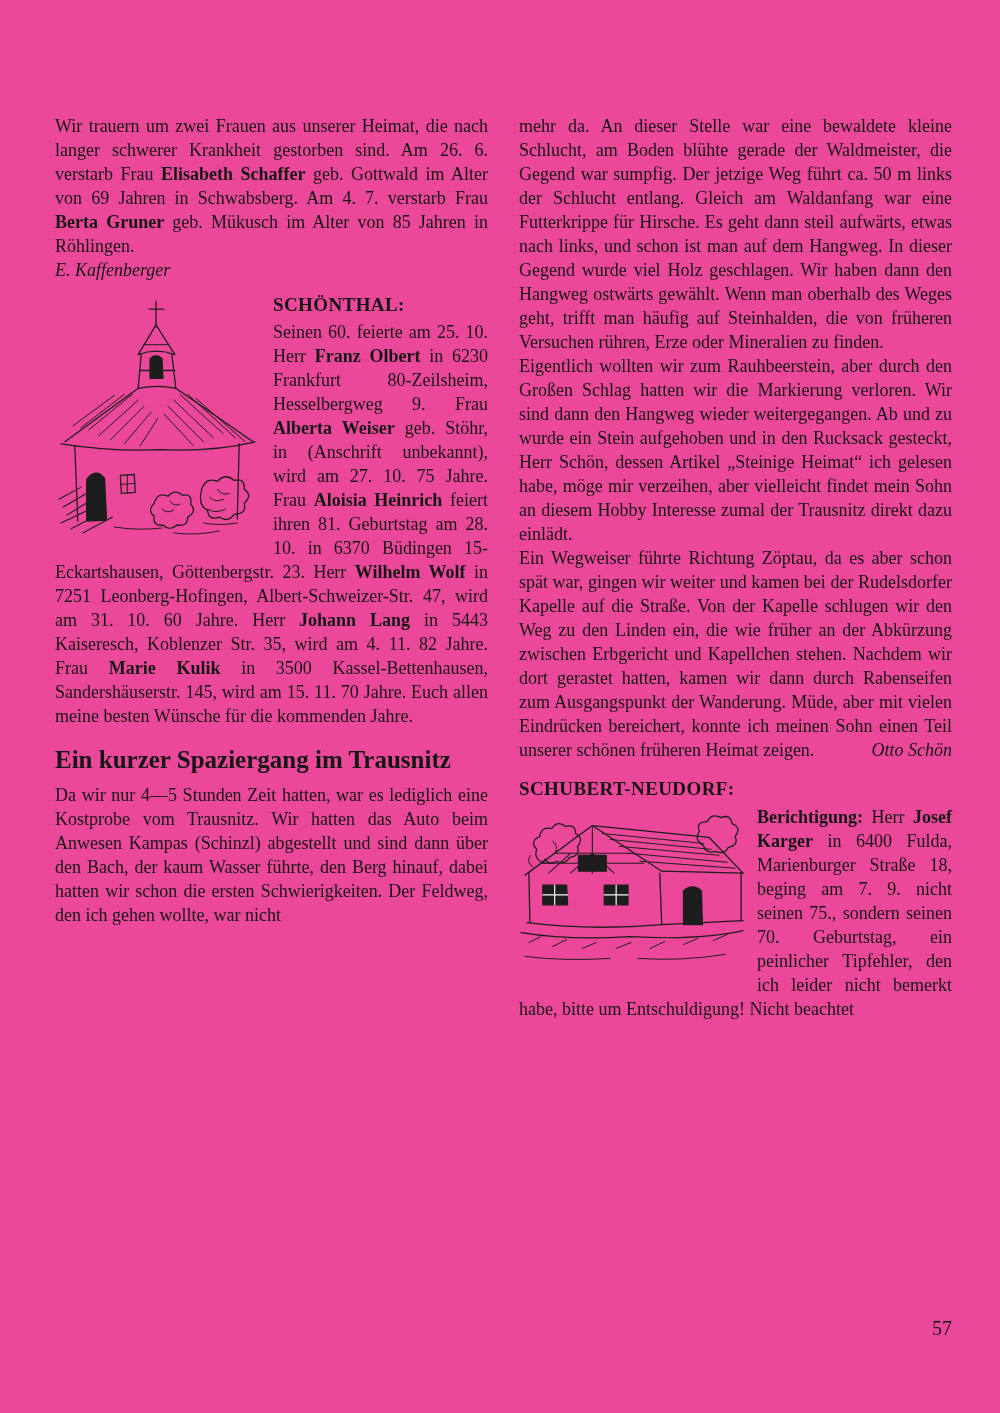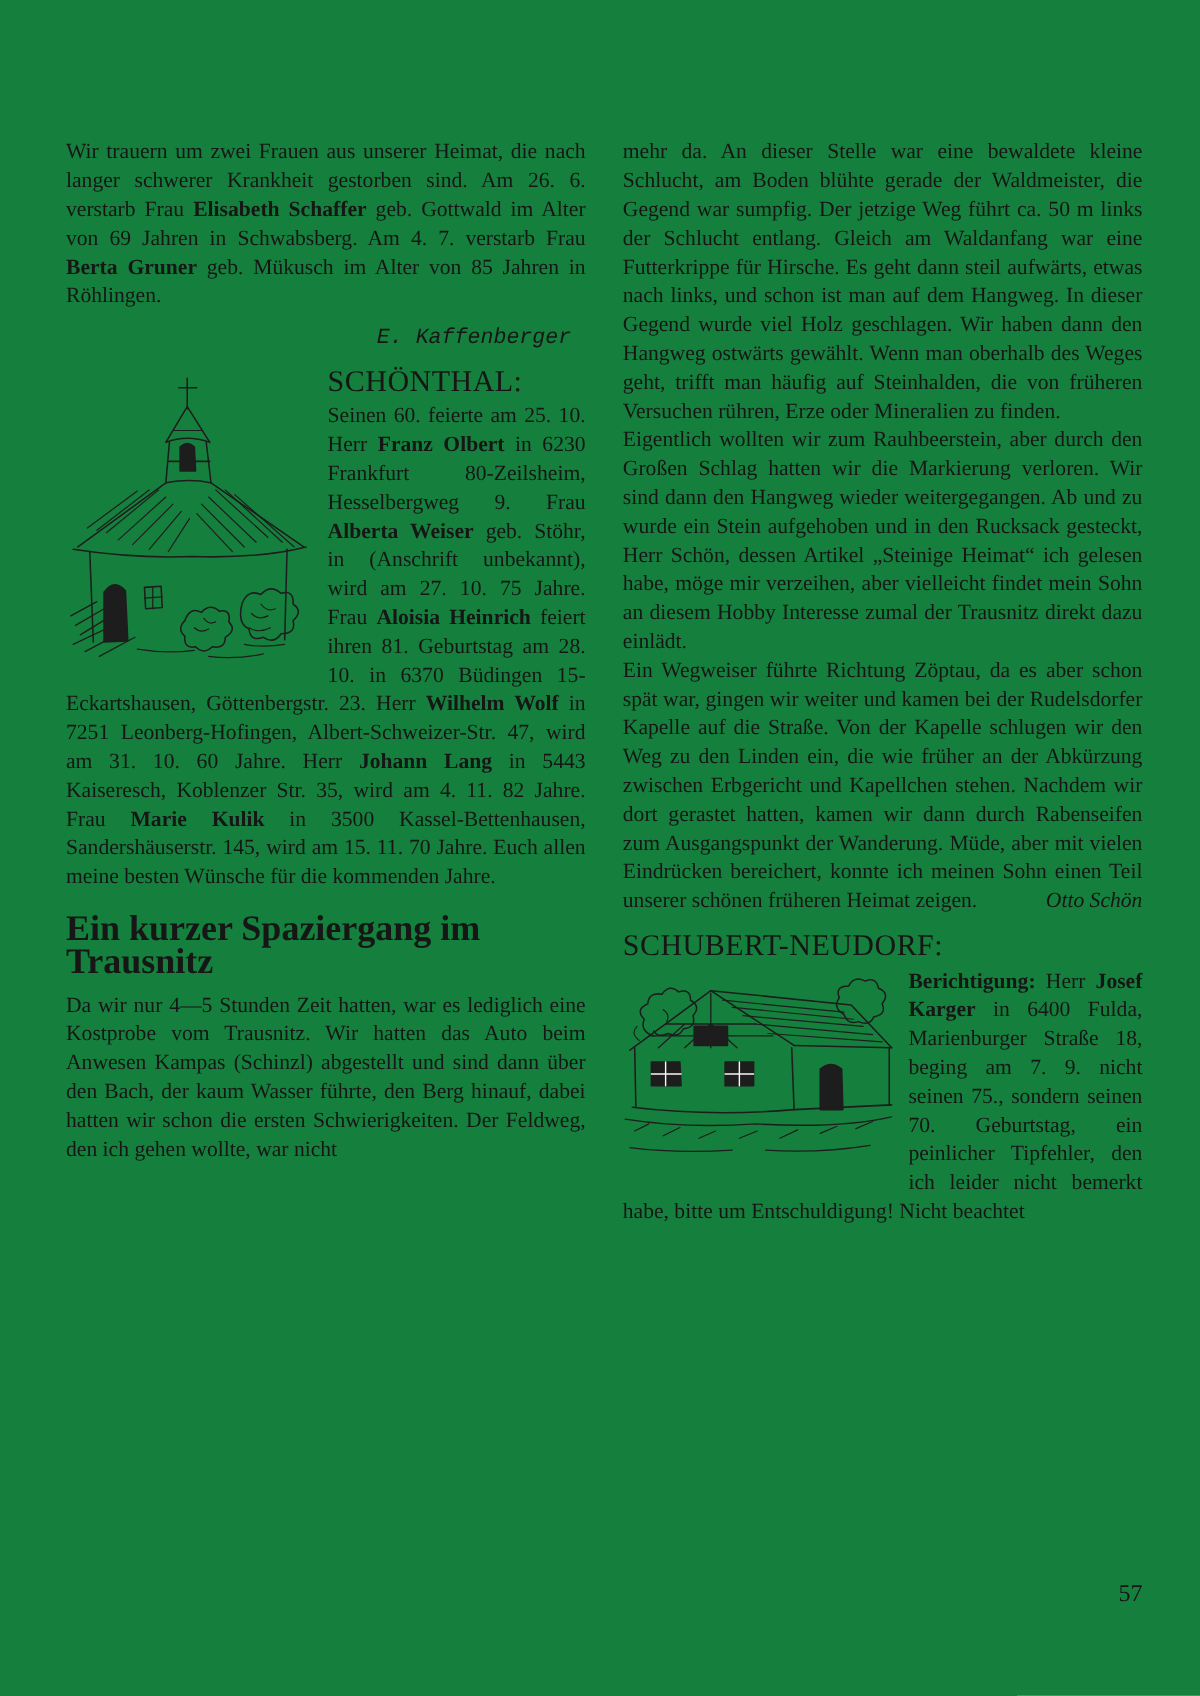--- a/index.html
+++ b/index.html
@@ -5,55 +5,55 @@
   * { box-sizing: border-box; }
   html, body { margin: 0; padding: 0; }
   body {
     width: 1000px; height: 1413px;
     background: #e9e9e7;
     font-family: "Liberation Serif", "DejaVu Serif", serif;
   }
   .page {
     position: relative;
     width: 1000px; height: 1413px;
-    background: #15803d;
+    background: #ec4899;
     overflow: hidden;
     color: #161616;
   }
   .columns {
     display: flex;
     gap: 31px;
     padding: 114px 0 0 55px;
   }
   .col {
     width: 433px; flex: 0 0 433px;
     font-size: 18px;
     line-height: 24px;
     text-align: justify;
     hyphens: auto; -webkit-hyphens: auto;
   }
   .para { margin: 0; }
   .b { font-weight: 700; }
   .i { font-style: italic; }
-  .sig-own { margin: 12px; text-align: right; font-family: Liberation Mono, monospace; }
+  .sig-own { margin: 0; text-align: left; }
   .sig-line { text-align: right; margin-top: -24px; height: 24px; }
   .section { margin: 0; }
   .section::after { content: ""; display: block; clear: both; }
   .schoenthal { margin-top: 10px; }
   .sec-heading {
-    font-size: 25px; line-height: 26px;
-    font-weight: 400; letter-spacing: 0.4px;
+    font-size: 19px; line-height: 26px;
+    font-weight: 700; letter-spacing: 0.4px;
     margin: 0 0 2px 0;
   }
   .sec-heading.block { margin-top: 14px; margin-bottom: 3px; }
   .sketch { float: left; margin: 4px 10px 2px 0; }
   .sketch.house { margin: 6px 12px 2px 0; }
   .notice { margin-top: 14px; }
   .article-heading {
-    font-size: 30px; line-height: 28px;
+    font-size: 25px; line-height: 28px;
     font-weight: 700;
     margin: 18px 0 9px 0;
     text-align: left;
   }
   .page-number {
     position: absolute;
     right: 48px; top: 1316px;
     font-size: 20px; line-height: 24px;
   }
 </style>

